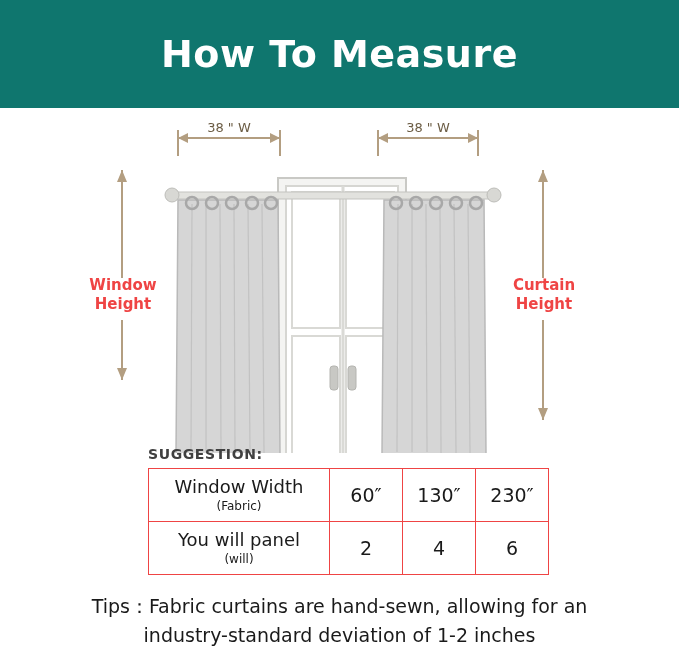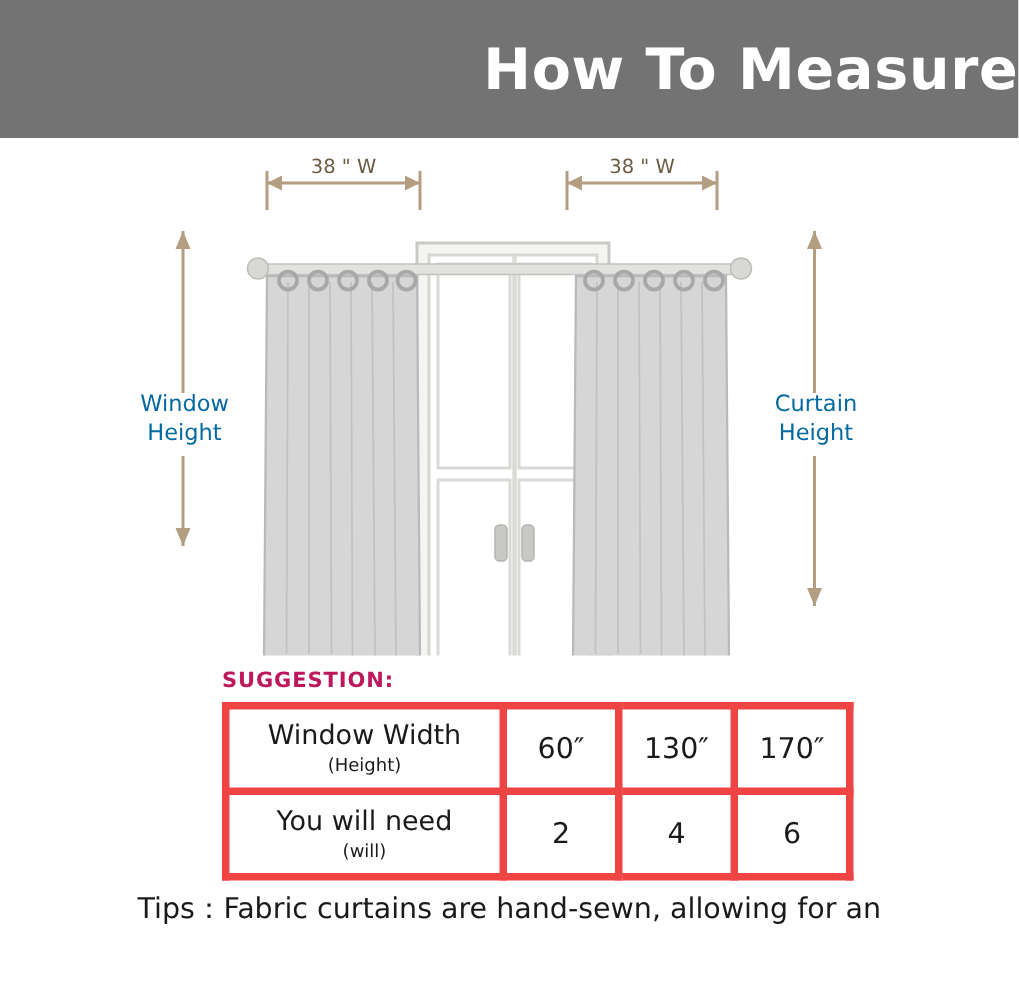--- a/index.html
+++ b/index.html
@@ -11,80 +11,80 @@
     height: 666px;
     background: #ffffff;
     font-family: "Liberation Sans", sans-serif;
     overflow: hidden;
     position: relative;
   }
 
   
   .header {
     width: 679px;
-    height: 92px;
-    background: #737373;
+    height: 108px;
+    background: #0f766e;
     display: flex;
     align-items: center;
-    justify-content: flex-end;
+    justify-content: center;
     box-sizing: border-box;
   }
   .header-title {
     color: #ffffff;
     font-size: 38px;
     font-weight: bold;
     letter-spacing: 0.5px;
     font-family: "DejaVu Sans", sans-serif;
   }
 
   
   .diagram {
     position: relative;
     width: 679px;
     height: 345px;
   }
 
   .dim-label {
     position: absolute;
-    color: #0369a1;
+    color: #ef4444;
     font-size: 15px;
-    font-weight: normal;
+    font-weight: bold;
     font-family: "DejaVu Sans", sans-serif;
     text-align: center;
     line-height: 19px;
   }
   .top-dim-text {
     font-size: 13px;
     color: #6b5c44;
     font-weight: normal;
     font-family: "DejaVu Sans", sans-serif;
   }
 
   
   .suggestion {
     position: absolute;
     left: 148px;
     top: 446px;
-    color: #be185d;
+    color: #404040;
     font-size: 14px;
     font-weight: bold;
     letter-spacing: 0.6px;
     font-family: "DejaVu Sans", sans-serif;
   }
 
   table.measure-table {
     position: absolute;
     left: 148px;
     top: 468px;
     width: 384px;
     border-collapse: collapse;
     table-layout: fixed;
   }
   table.measure-table td {
-    border: 5px solid #ef4444;
+    border: 1px solid #ef4444;
     text-align: center;
     vertical-align: middle;
     color: #1a1a1a;
     font-family: "DejaVu Sans", sans-serif;
   }
   td.label-cell {
     width: 172px;
     padding: 6px 4px;
   }
   td.val-cell {
@@ -232,35 +232,36 @@
   <div class="dim-label" style="left:498px; top:187px; width:92px;">Height</div>
 </div>
 
 <div class="suggestion">SUGGESTION:</div>
 
 <table class="measure-table">
   <tbody>
     <tr>
       <td class="label-cell">
         <span class="cell-main">Window Width</span>
-        <span class="cell-sub">(Height)</span>
+        <span class="cell-sub">(Fabric)</span>
       </td>
       <td class="val-cell">60″</td>
       <td class="val-cell">130″</td>
-      <td class="val-cell">170″</td>
+      <td class="val-cell">230″</td>
     </tr>
     <tr>
       <td class="label-cell">
-        <span class="cell-main">You will need</span>
+        <span class="cell-main">You will panel</span>
         <span class="cell-sub">(will)</span>
       </td>
       <td class="val-cell">2</td>
       <td class="val-cell">4</td>
       <td class="val-cell">6</td>
     </tr>
   </tbody>
 </table>
 
 <div class="tips">
   <div>
     <span class="tips-label">Tips：</span><span>Fabric curtains are hand-sewn, allowing for an</span>
   </div>
+  <div>industry-standard deviation of 1-2 inches</div>
 </div>
 
 </body></html>

